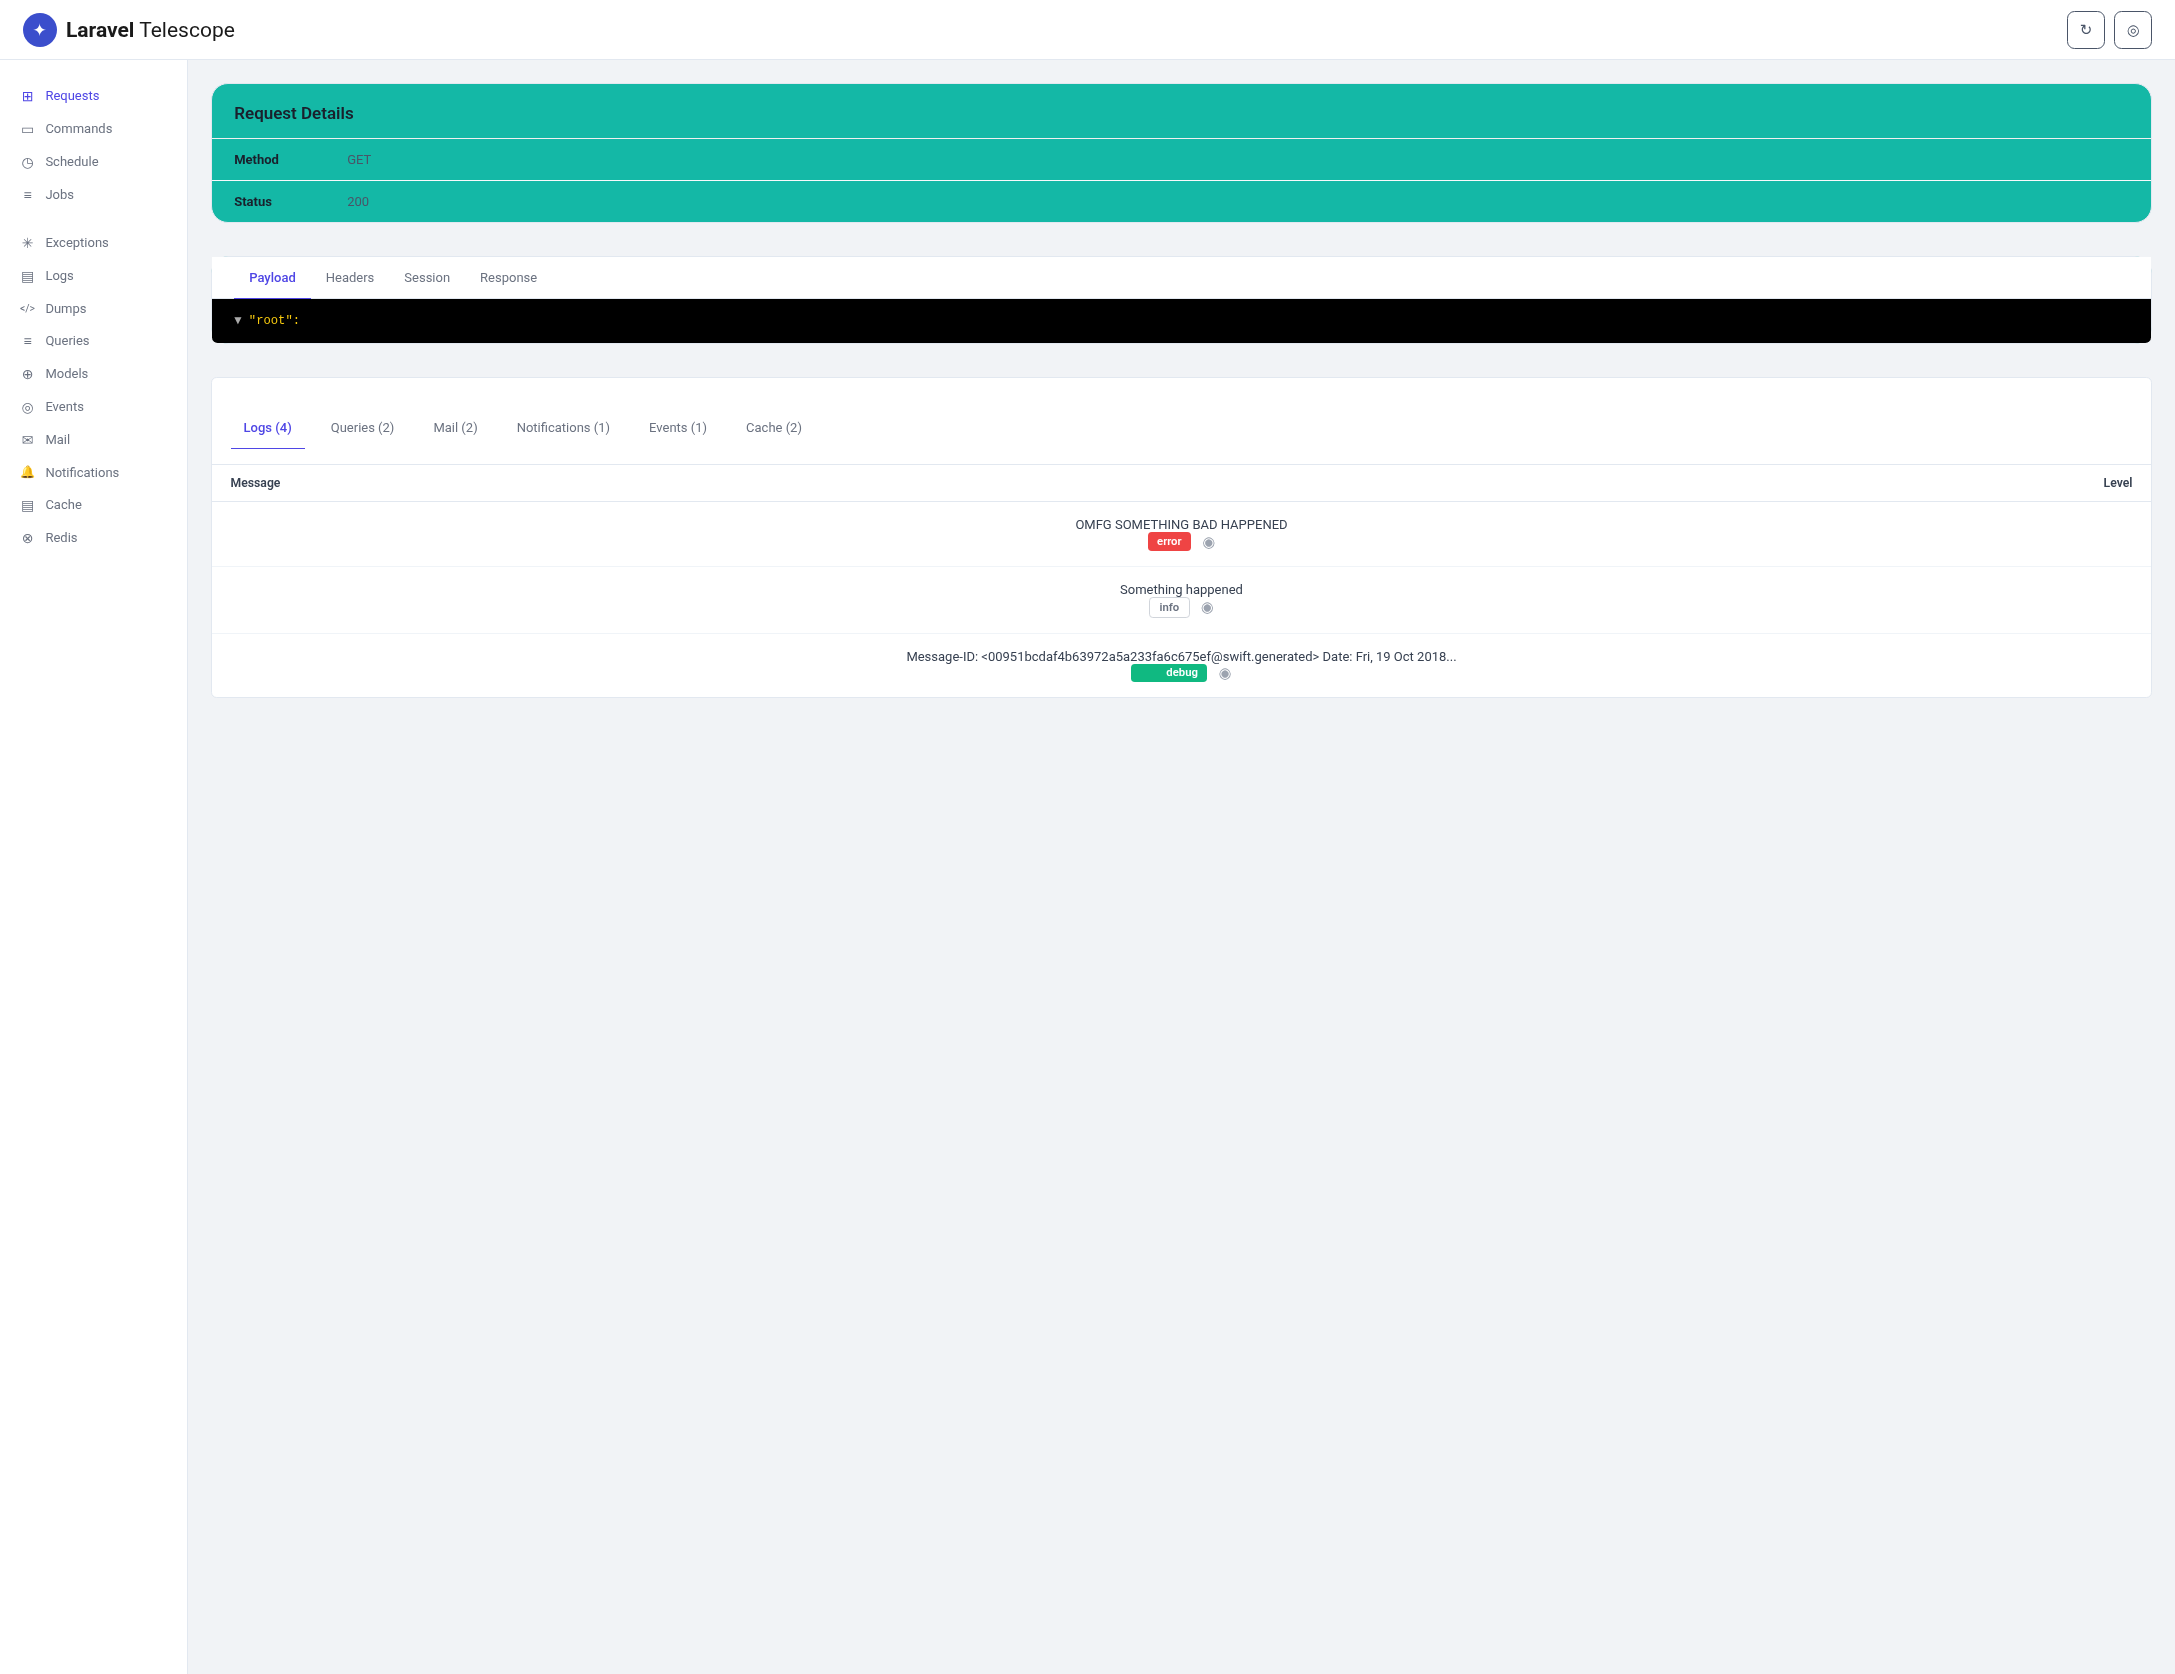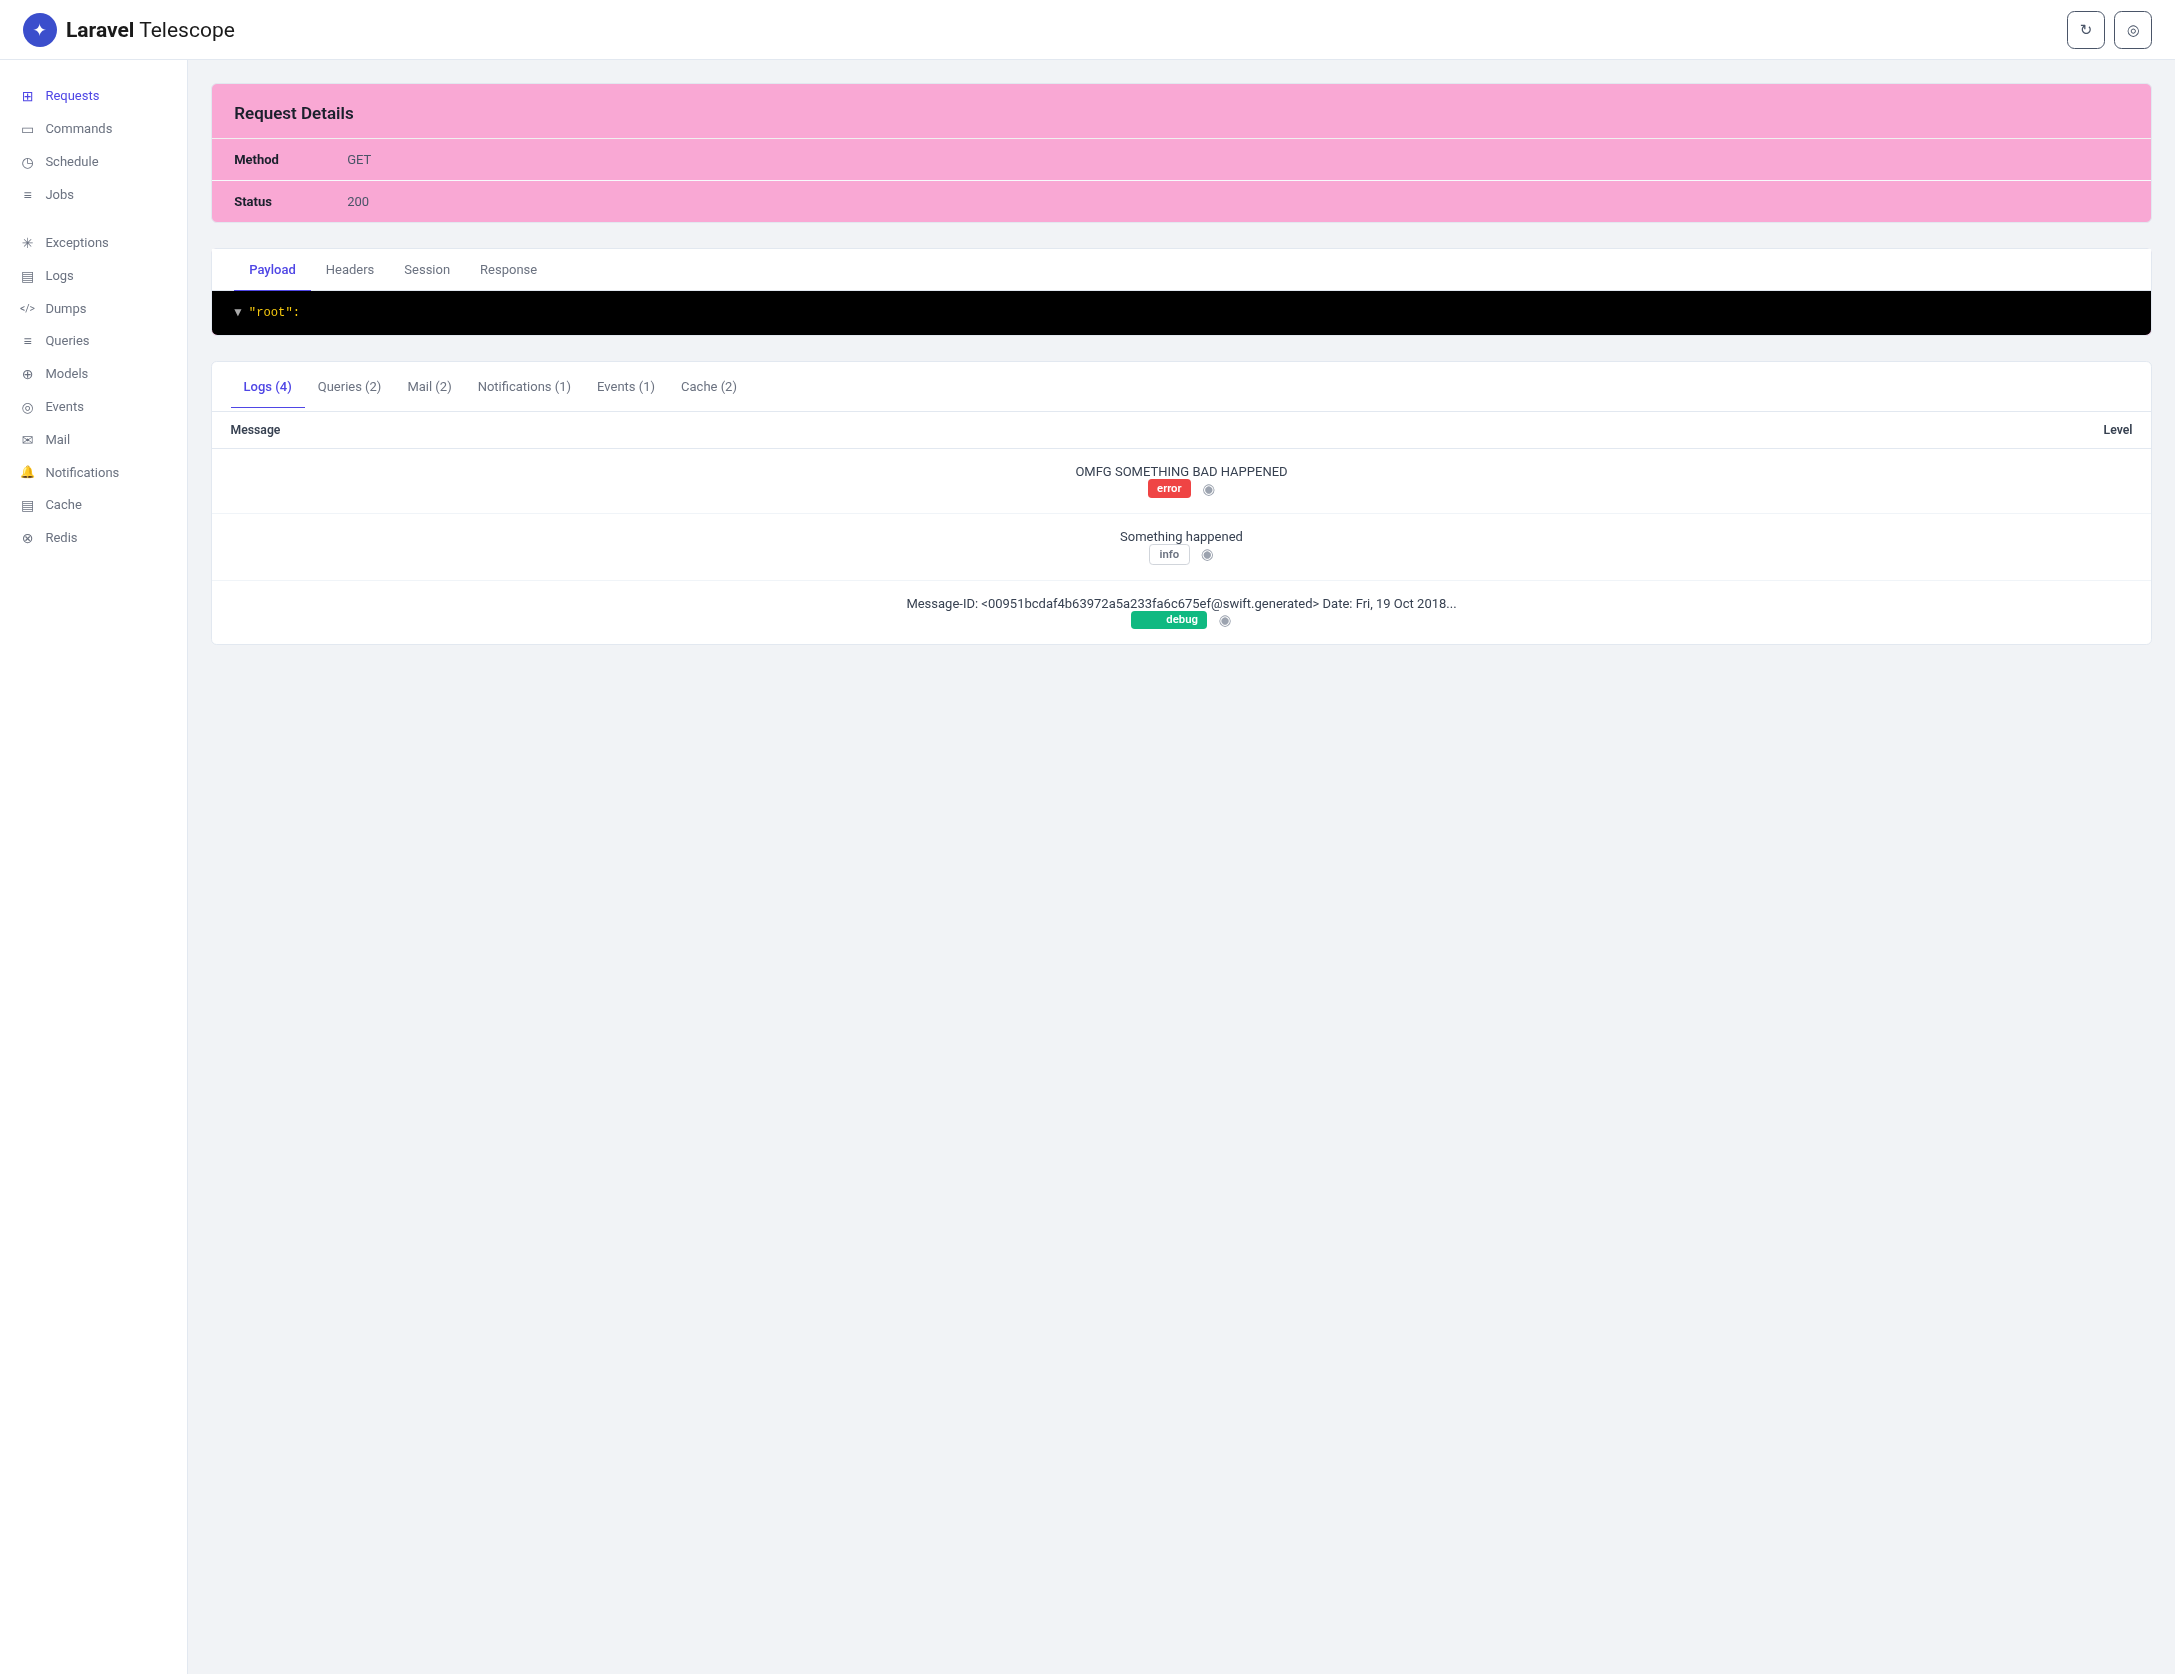--- a/index.html
+++ b/index.html
@@ -98,24 +98,24 @@
 
     
     .main {
       flex: 1;
       padding: 22.6px;
       overflow-y: auto;
     }
 
     
     .card {
-      background: #f9a8d4;
-      border-radius: 6px;
+      background: #14b8a6;
+      border-radius: 17px;
       border: 0.9px solid #e2e8f0;
-      margin-bottom: 25px;
+      margin-bottom: 33px;
     }
 
     
     .card-title {
       font-size: 17px;
       font-weight: 600;
       padding: 19px 22.6px 15px;
       color: #1a202c;
       border-bottom: 0.9px solid #f0f0f0;
     }
@@ -170,23 +170,24 @@
     .code-key { color: #f6c90e; }
 
     
     .bottom-tabs-card {
       background: #fff;
       border-radius: 5.6px;
       border: 0.9px solid #e2e8f0;
     }
     .bottom-tabs-bar {
       display: flex;
-      gap: 0;
+      gap: 13px;
       border-bottom: 0.9px solid #e2e8f0;
-      padding: 4px 19px;
+      padding: 16px 19px;
+      margin-top: 13px;
     }
     .bottom-tab {
       padding: 13px 13px;
       cursor: pointer;
       color: #6b7280;
       font-size: 13px;
       border-bottom: 1.9px solid transparent;
       margin-bottom: -0.9px;
     }
     .bottom-tab.active {

